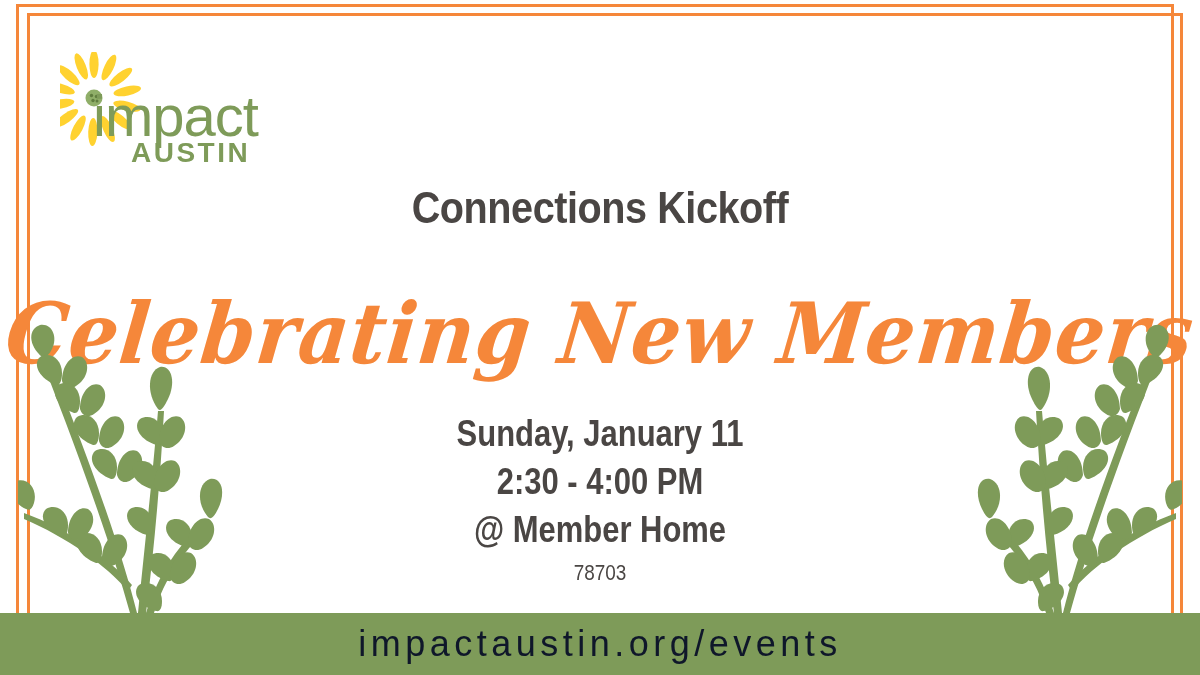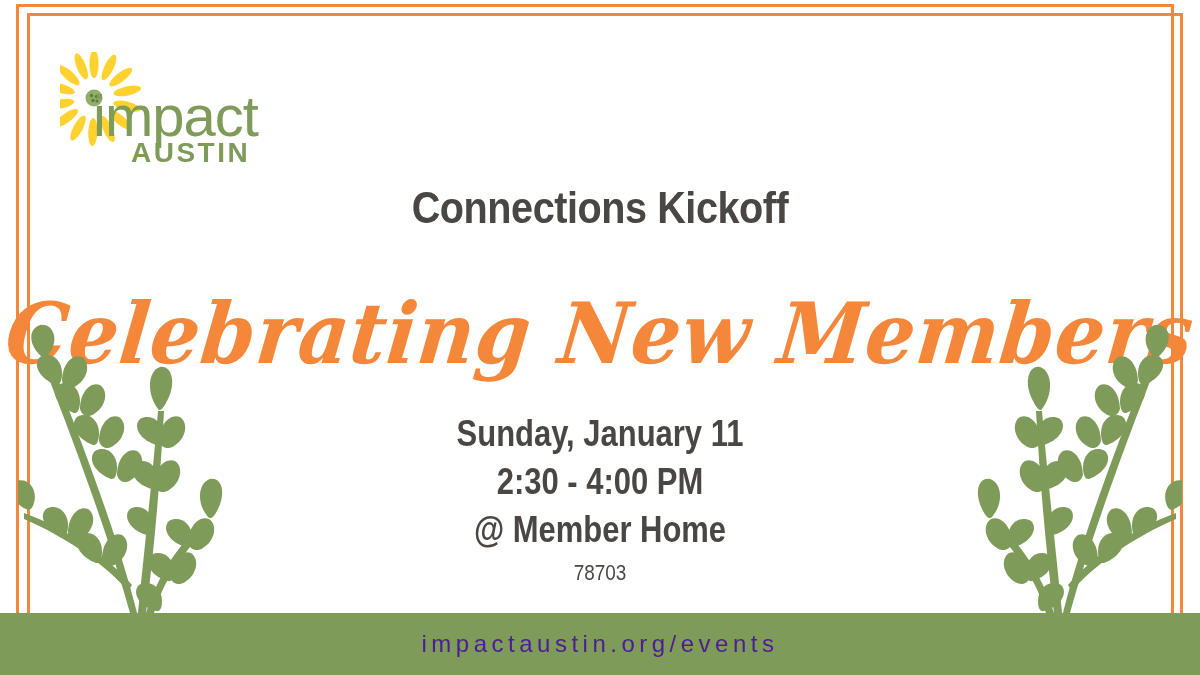--- a/index.html
+++ b/index.html
@@ -127,24 +127,24 @@
     left: 0;
     bottom: 0;
     width: 1200px;
     height: 62px;
     background: #7e9b59;
     display: flex;
     align-items: center;
     justify-content: center;
   }
   .footer-url {
-    color: #4c1d95;
+    color: #0f172a;
     font-family: "Liberation Sans", sans-serif;
     font-weight: 300;
-    font-size: 24px;
+    font-size: 36px;
     letter-spacing: 4.5px;
   }
 </style>
 </head>
 <body>
 
 <div id="flyer">
 
   <div class="frame frame-outer"></div>
   <div class="frame frame-inner"></div>

